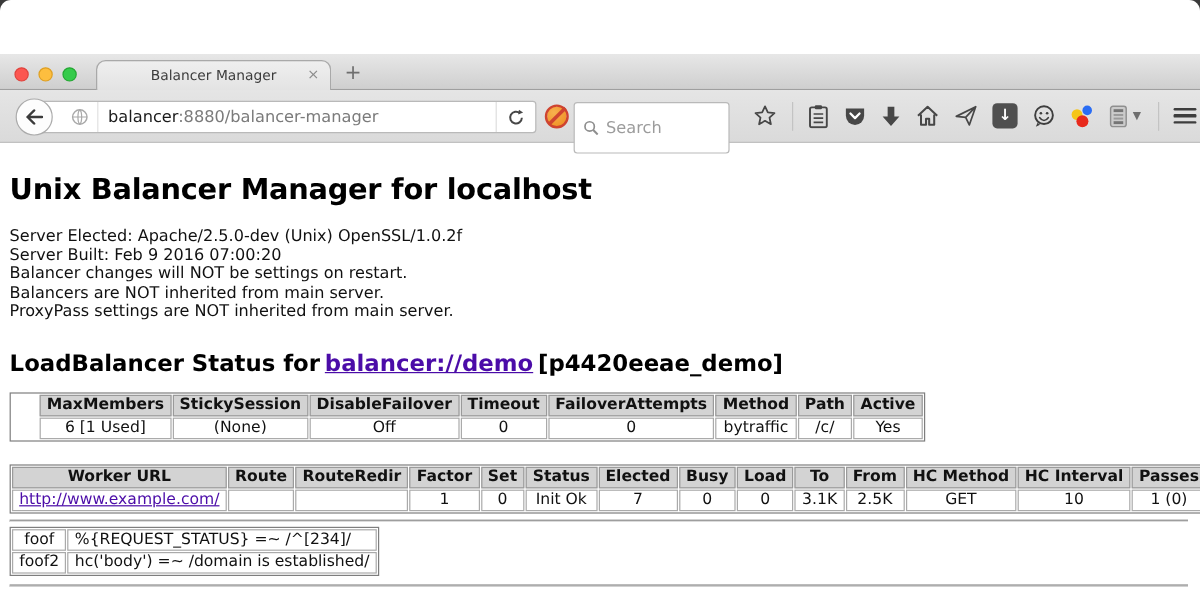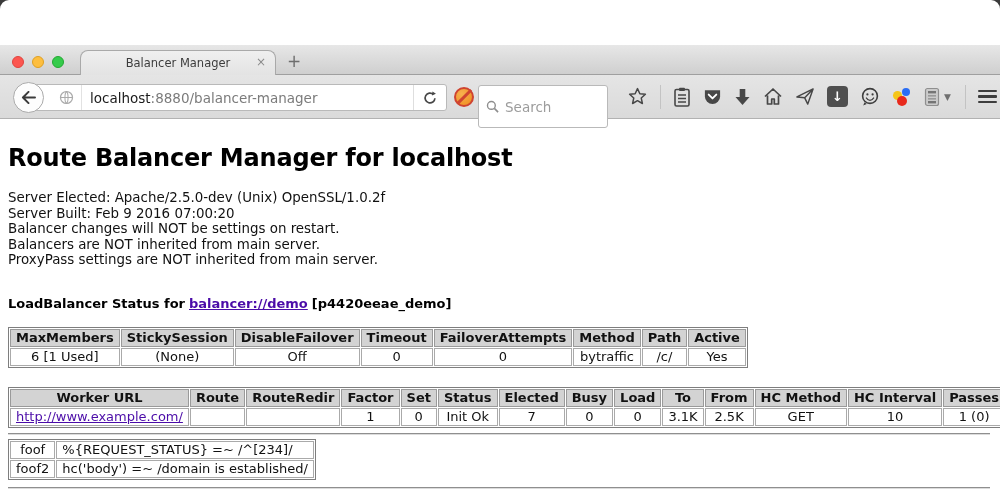--- a/index.html
+++ b/index.html
@@ -48,30 +48,30 @@
   .dot-b { width:8px; height:8px; background:#2a6df4; left:10px; top:1px; }
   .dot-r { width:10px; height:10px; background:#e8291c; left:5px; top:9px; }
   .hamburger { display:flex; flex-direction:column; gap:3px; }
   .hamburger i { display:block; width:19px; height:2.6px; background:#3d3d3d; border-radius:1px; }
   .caret { color:#6f6f6f; font-size:9px; margin-left:-6px; }
 
   
   .content { padding-left:8px; background:#fff; }
   h1.page-title { font-size:24px; line-height:30px; margin-top:24px; color:#000; letter-spacing:-0.2px; }
   .info { margin-top:17px; font-size:13.4px; line-height:15.6px; color:#111; }
-  .status-heading { margin-top:27px; font-size:13px; line-height:17px; font-weight:bold; color:#000; }
+  .status-heading { margin-top:27px; font-size:19px; line-height:17px; font-weight:bold; color:#000; }
   .status-heading a { color:#4b0ca8; text-decoration:underline; margin:0 4px; }
   table.tbl { border-collapse:separate; border-spacing:1px; border:1px solid #7e7e7e; background:#fff;
               font-size:13px; color:#111; }
   table.tbl th { background:#d3d3d3; border:1px solid #9a9a9a; padding:0 5px; font-weight:bold; text-align:center;
                  line-height:16px; white-space:nowrap; }
   table.tbl td { border:1px solid #aaa; padding:0 5px; text-align:center; line-height:16px; white-space:nowrap; }
   table.tbl td.left { text-align:left; }
   table.tbl a { color:#4b0ca8; text-decoration:underline; }
-  .t-balancer { margin-top:15px; }
+  .t-balancer { margin-top:15px;padding-left:23px; }
   .t-worker { margin-top:19px; }
   .t-health { margin-top:2px; }
   hr.rule { border:none; height:2px; background:#8f8f8f; border-bottom:1px solid #dcdcdc; margin:5px 10px 4px 0; }
   hr.rule.last { margin-top:7px; }
   svg { display:block; }
 </style>
 </head>
 <body>
 
 <div class="window">
@@ -99,21 +99,21 @@
     </div>
     <div class="urlbar">
       <span class="identity">
         <span>
           <svg width="15" height="15" viewBox="0 0 16 16">
               <circle cx="8" cy="8" r="6.4" fill="none" stroke="#aaa" stroke-width="1.3"></circle>
               <path d="M1.6 8h12.8M8 1.6c2.2 1.7 2.2 11.1 0 12.8M8 1.6c-2.2 1.7-2.2 11.1 0 12.8" stroke="#aaa" stroke-width="1.1" fill="none"></path>
             </svg>
         </span>
       </span>
-      <span class="url-text"><span class="url-domain">localhost</span><span class="url-path">:8880/balancer-manager</span></span>
+      <span class="url-text"><span class="url-domain">balancer</span><span class="url-path">:8880/balancer-manager</span></span>
       <span class="reload-wrap">
         <span>
           <svg width="14" height="14" viewBox="0 0 16 16">
               <path d="M13.6 8.2a5.6 5.6 0 1 1-1.8-4.3" fill="none" stroke="#474747" stroke-width="1.9"></path>
               <path d="M10.8 0.6l4 2.6-4.6 1.8z" fill="#474747"></path>
             </svg>
         </span>
       </span>
     </div>
     <span class="blocked-icon"></span>
@@ -191,21 +191,21 @@
       <span class="hamburger">
           <i></i>
           <i></i>
           <i></i>
         </span>
 
     </div>
   </div>
 
   <div class="content">
-    <h1 class="page-title">Route Balancer Manager for localhost</h1>
+    <h1 class="page-title">Unix Balancer Manager for localhost</h1>
 
     <div class="info">
       <div>Server Elected: Apache/2.5.0-dev (Unix) OpenSSL/1.0.2f</div>
       <div>Server Built: Feb 9 2016 07:00:20</div>
       <div>Balancer changes will NOT be settings on restart.</div>
       <div>Balancers are NOT inherited from main server.</div>
       <div>ProxyPass settings are NOT inherited from main server.</div>
     </div>
 
     <div class="status-heading">

